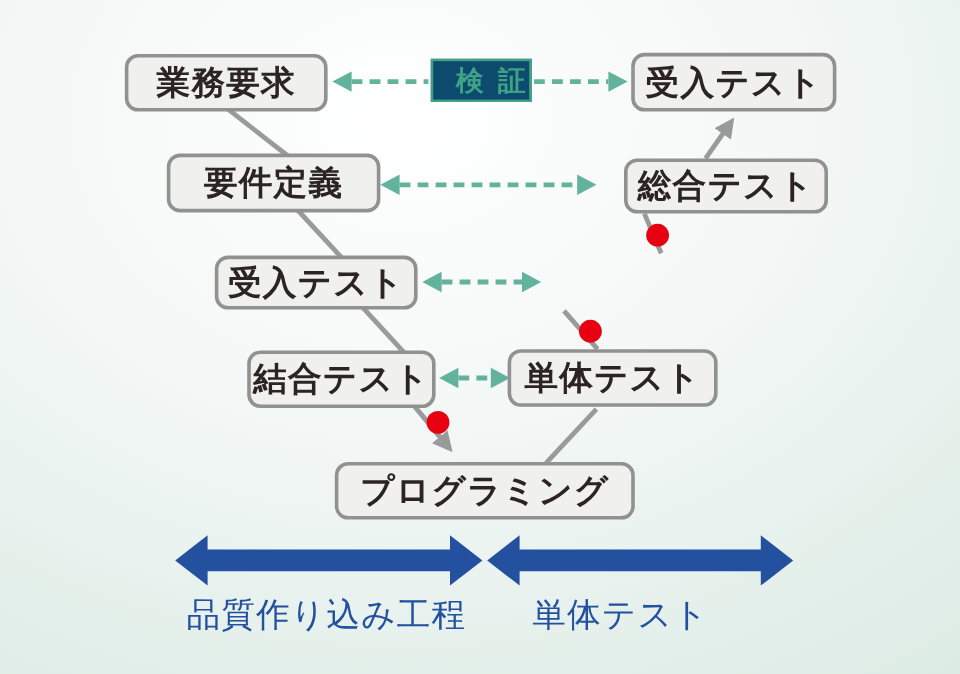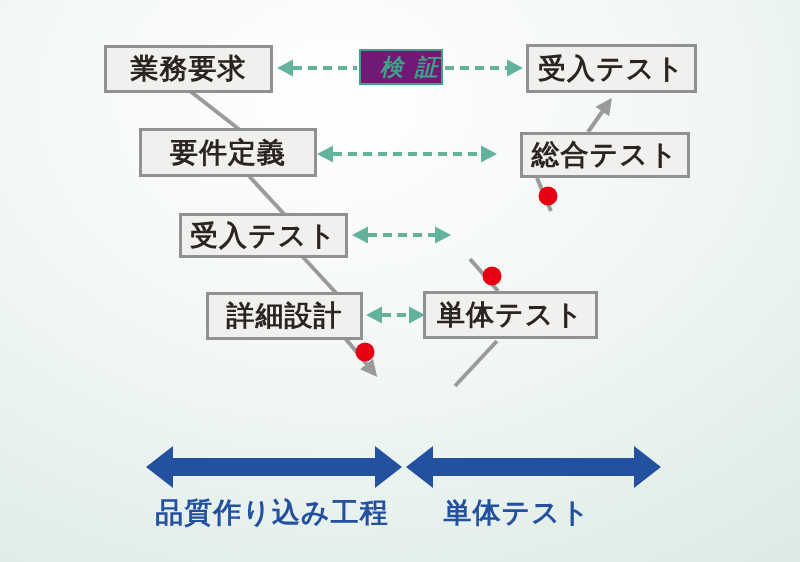--- a/index.html
+++ b/index.html
@@ -24,36 +24,36 @@
   svg.wires { position: absolute; left: 0; top: 0; z-index: 1; }
   .gline { stroke: var(--gray-line); stroke-width: 4; stroke-linecap: butt; fill: none; }
   .dash  { stroke: var(--teal); stroke-width: 4; stroke-dasharray: 9 6; fill: none; }
   .tri   { fill: var(--teal); }
   .dot   { fill: var(--red); }
   .bluearrow { fill: var(--blue); }
   .node {
     position: absolute; z-index: 2; box-sizing: border-box;
     background: var(--box-fill);
     border: 3px solid var(--box-border);
-    border-radius: 0;
+    border-radius: 11px;
     display: flex; align-items: center; justify-content: center;
     font-weight: bold; font-size: 28px; color: var(--ink);
     letter-spacing: 1px; white-space: nowrap;
   }
   .verify {
     position: absolute; z-index: 2; box-sizing: border-box;
-    background: #701a75;
+    background: #0c4a6e;
     border: 2px solid var(--teal-dark);
     display: flex; align-items: center; justify-content: center;
     font-weight: bold; font-size: 23px; color: var(--teal-dark);
-    letter-spacing: 12px; padding-left: 28px; white-space: nowrap; font-style: italic;
+    letter-spacing: 12px; padding-left: 28px; white-space: nowrap;
   }
   .process-label {
     position: absolute; z-index: 2;
-    font-weight: bold; font-size: 28px; color: var(--blue);
+    font-weight: normal; font-size: 28px; color: var(--blue);
     text-align: center; letter-spacing: 1px; white-space: nowrap;
   }
 </style>
 </head>
 <body>
 
 <div class="stage">
 
   <svg class="wires" width="800" height="562" viewBox="0 0 800 562">
     <defs>
@@ -103,22 +103,23 @@
 
     <g>
       <polygon class="bluearrow" points="146,467 173,446 173,458 375,458 375,446 402,467 375,488 375,476 173,476 173,488"></polygon>
       <polygon class="bluearrow" points="406,467 433,446 433,458 634,458 634,446 661,467 634,488 634,476 433,476 433,488"></polygon>
     </g>
   </svg>
 
   <div class="node" style="left:104px; top:45px;  width:169px; height:48px;">業務要求</div>
   <div class="node" style="left:139px; top:128px; width:178px; height:49px;font-family:Liberation Mono, monospace;">要件定義</div>
   <div class="node" style="left:179px; top:213px; width:169px; height:45px;">受入テスト</div>
-  <div class="node" style="left:206px; top:292px; width:157px; height:48px;">詳細設計</div>
+  <div class="node" style="left:206px; top:292px; width:157px; height:48px;">結合テスト</div>
 
+  <div class="node" style="left:279px; top:385px; width:250px; height:48px;">プログラミング</div>
 
   <div class="node" style="left:423px; top:291px; width:175px; height:48px;">単体テスト</div>
   <div class="node" style="left:500px; top:132px; width:170px; height:46px;margin-left:20px;">総合テスト</div>
   <div class="node" style="left:526px; top:44px;  width:171px; height:49px;">受入テスト</div>
 
   <div class="verify" style="left:359px; top:49px; width:84px; height:36px;">検証</div>
 
   <div class="process-label" style="left:152px; top:494px; width:240px;">品質作り込み工程</div>
   <div class="process-label" style="left:397px; top:494px; width:240px;">単体テスト</div>
 

